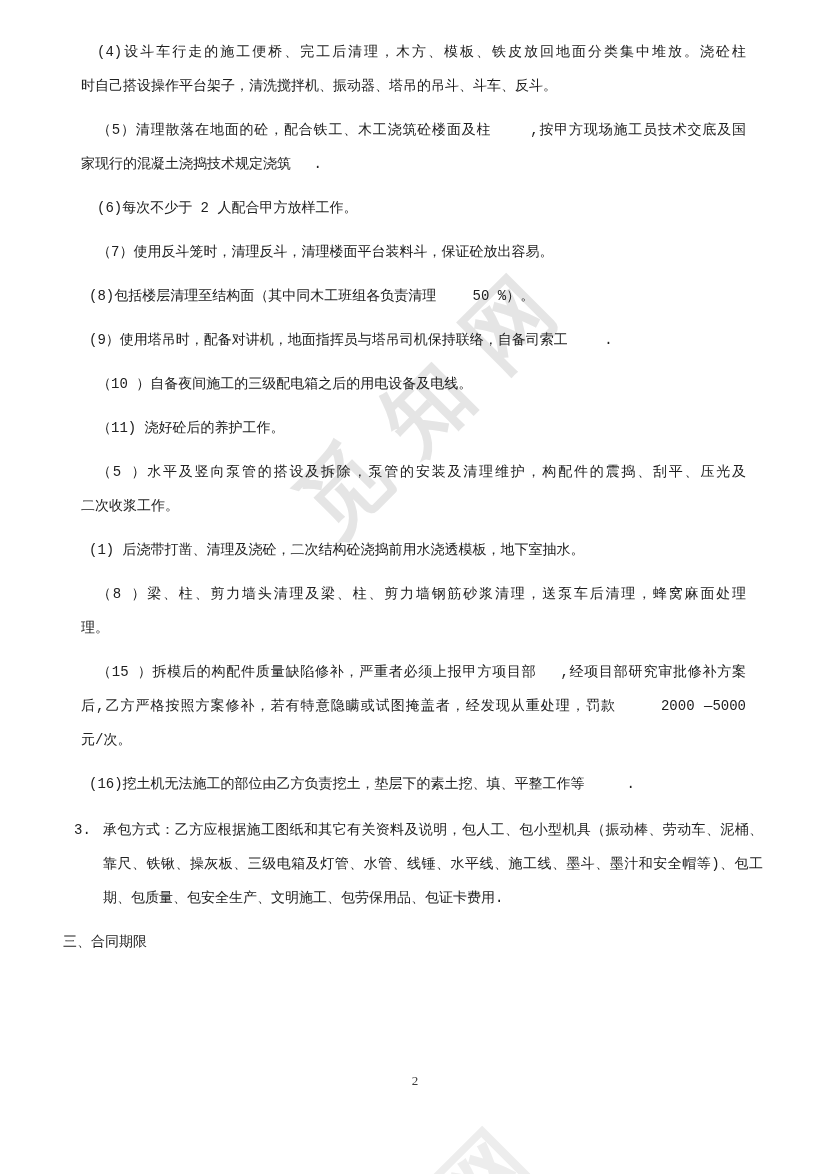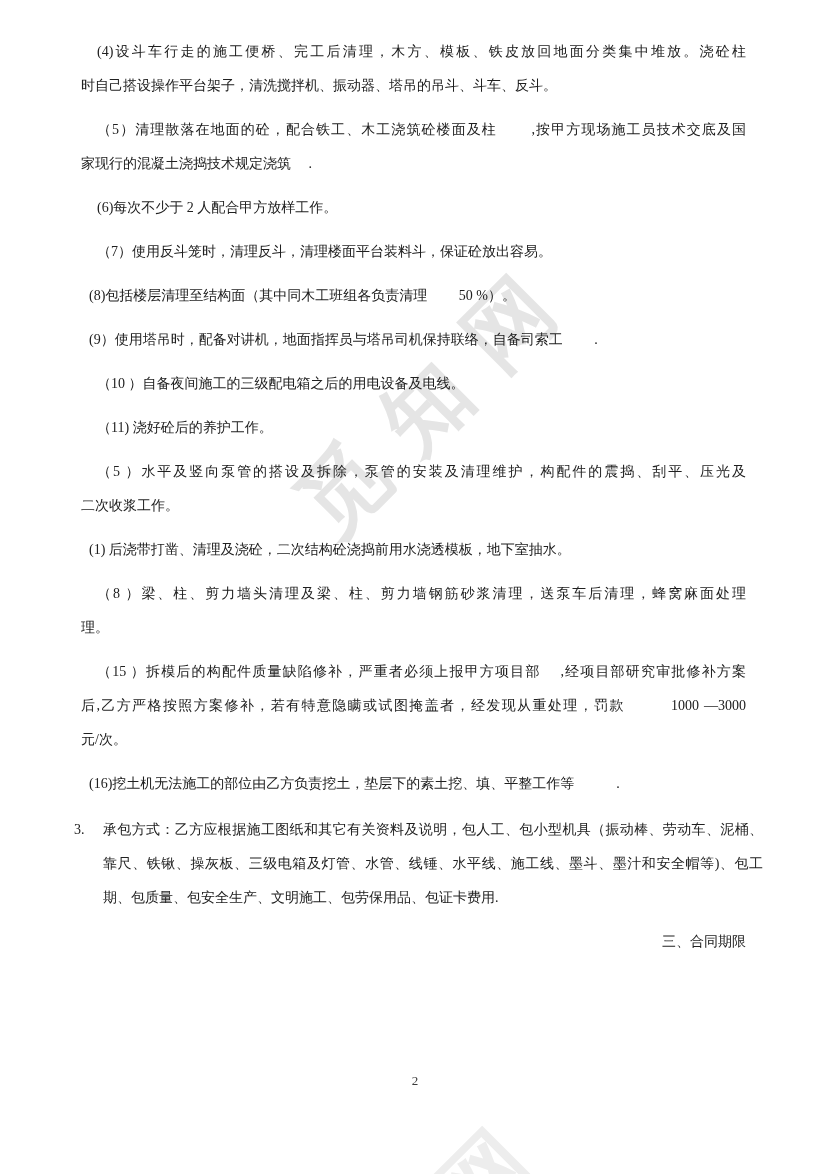--- a/index.html
+++ b/index.html
@@ -34,21 +34,21 @@
   }
   .wm-center { left: 267px; top: 363px; }
   .wm-bottom { left: 243px; top: 1216px; color: #ededed; }
   
   .content {
     position: relative;
     z-index: 1;
     padding: 35px 84px 0 81px;
     font-size: 14px;
   }
-  .para { margin: 0 0 10px 0; }
+  .para { margin: 0 0 10px 0; font-family: Liberation Mono, monospace; }
   .line {
     display: block;
     line-height: 34px;
     text-align: left;
   }
   .fill {
     text-align: justify;
     text-align-last: justify;
     text-justify: inter-character;
   }
@@ -62,21 +62,20 @@
   }
   .item3 .marker {
     position: absolute;
     left: -29px;
     top: 0;
     line-height: 34px;
   }
   .heading {
     margin-left: -18px;
     line-height: 34px;
-    text-align: right;
   }
   .page-number {
     position: absolute;
     left: 0;
     top: 1066px;
     width: 100%;
     text-align: center;
     font-size: 13px;
     line-height: 30px;
     color: #3a3a3a;
@@ -136,21 +135,21 @@
       <span class="line ind-sm">(1) 后浇带打凿、清理及浇砼，二次结构砼浇捣前用水浇透模板，地下室抽水。</span>
     </div>
 
     <div class="para">
       <span class="line fill ind">（8 ）梁、柱、剪力墙头清理及梁、柱、剪力墙钢筋砂浆清理，送泵车后清理，蜂窝麻面处理</span>
       <span class="line">理。</span>
     </div>
 
     <div class="para">
       <span class="line fill ind">（15 ）拆模后的构配件质量缺陷修补，严重者必须上报甲方项目部　 ,经项目部研究审批修补方案</span>
-      <span class="line fill">后,乙方严格按照方案修补，若有特意隐瞒或试图掩盖者，经发现从重处理，罚款　　　1000 —3000</span>
+      <span class="line fill">后,乙方严格按照方案修补，若有特意隐瞒或试图掩盖者，经发现从重处理，罚款　　　2000 —5000</span>
       <span class="line">元/次。</span>
     </div>
 
     <div class="para">
       <span class="line ind-sm">(16)挖土机无法施工的部位由乙方负责挖土，垫层下的素土挖、填、平整工作等　　　.</span>
     </div>
 
     <div class="para item3">
       <span class="marker">3.</span>
       <span class="line fill">承包方式：乙方应根据施工图纸和其它有关资料及说明，包人工、包小型机具（振动棒、劳动车、泥桶、</span>

